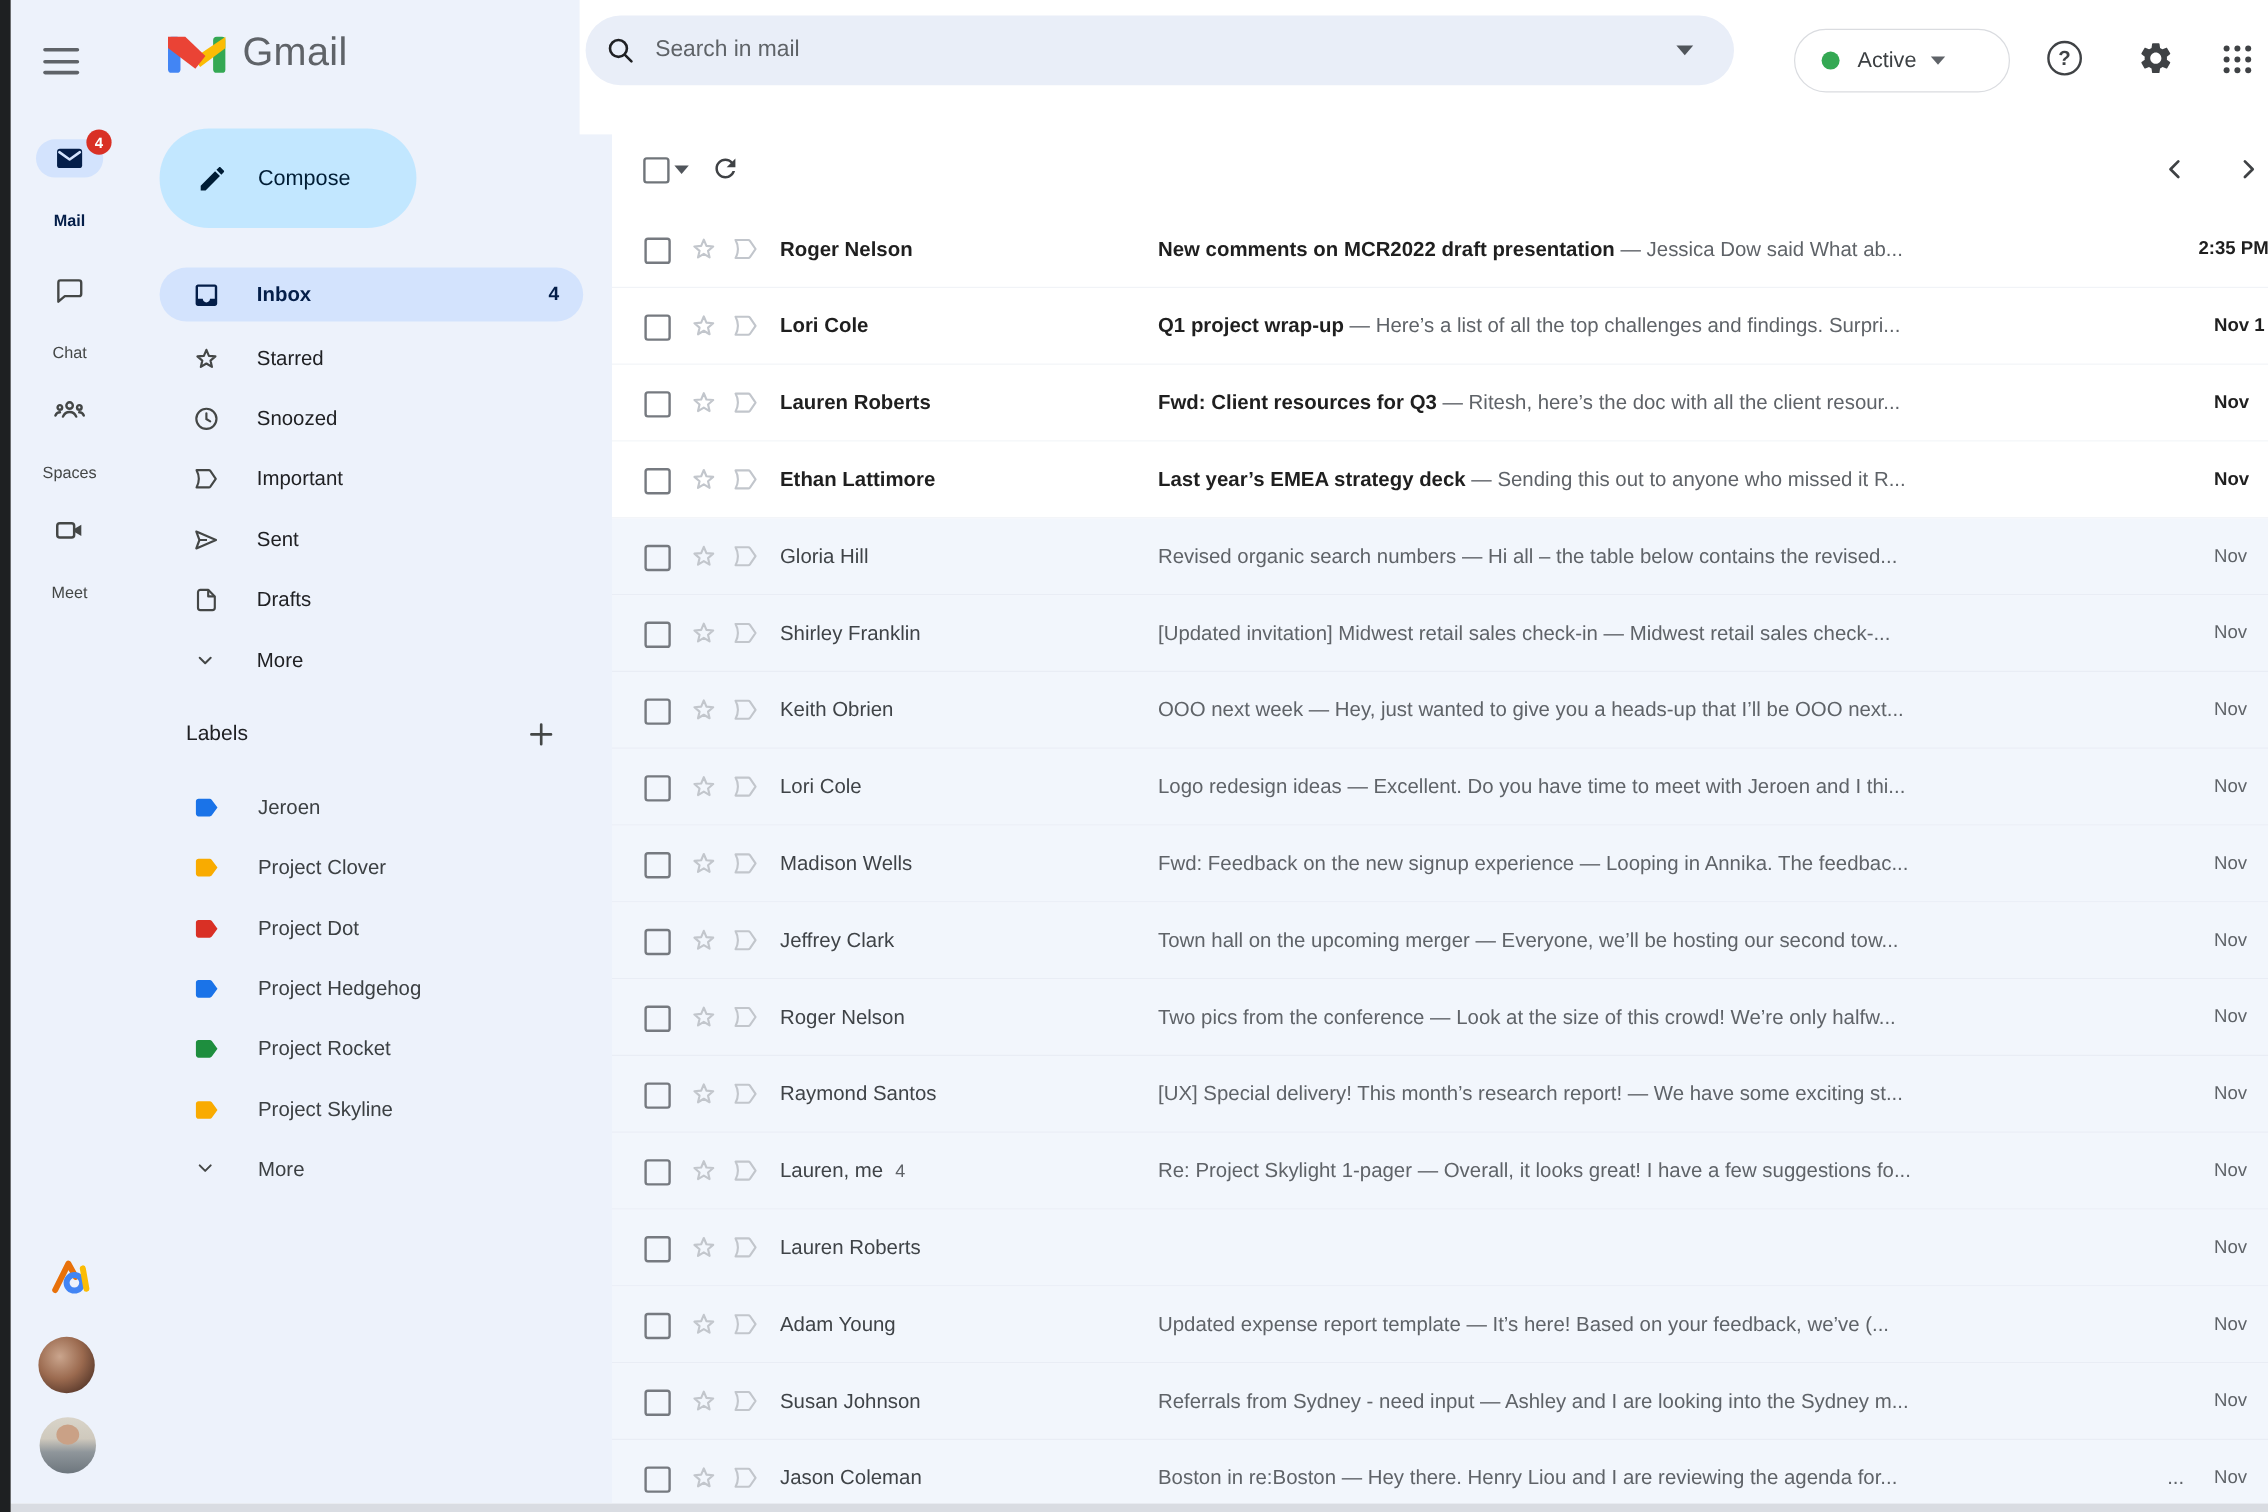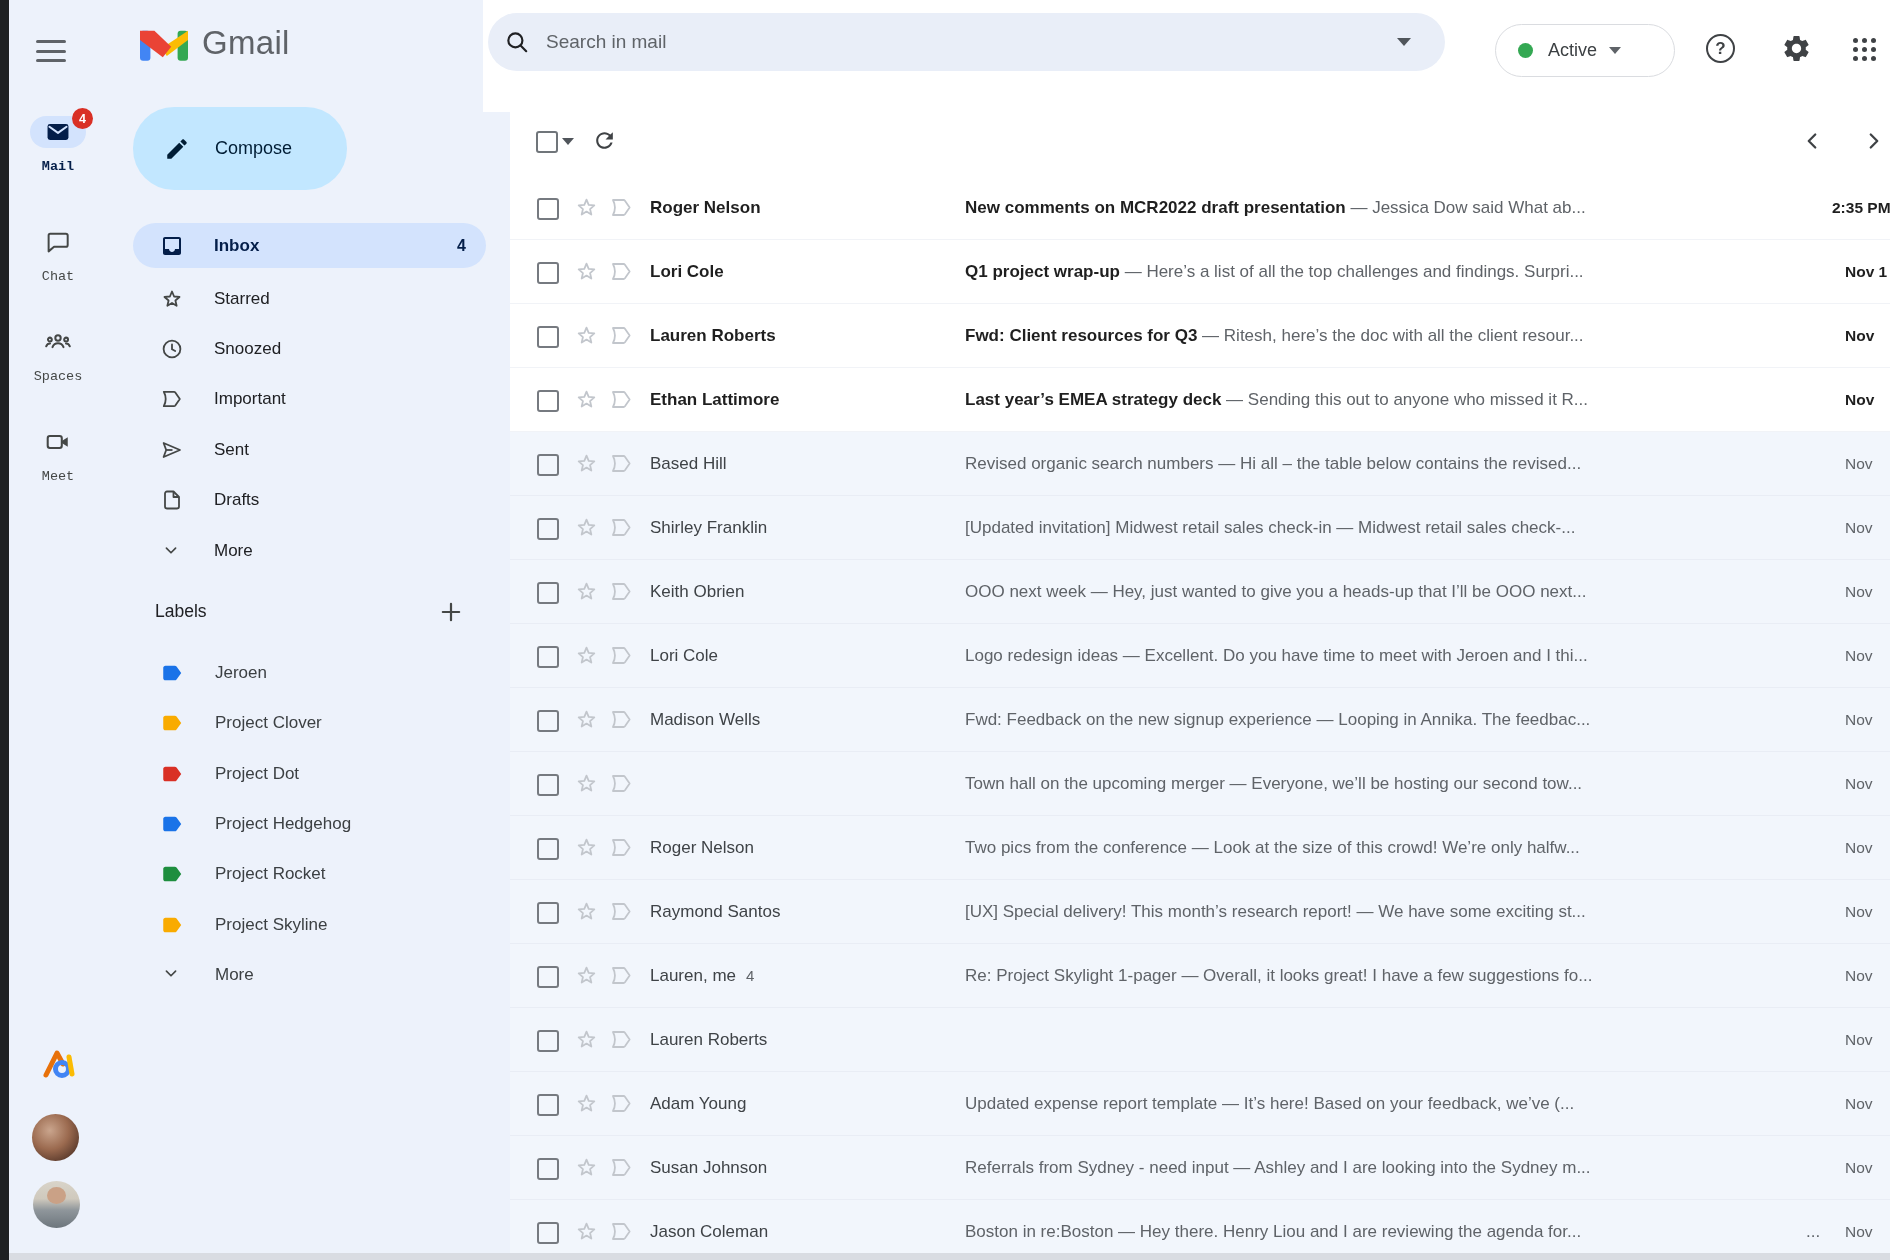--- a/index.html
+++ b/index.html
@@ -35,21 +35,21 @@
   .gear-btn{position:absolute;left:1781px;top:33px;width:31px;height:31px;cursor:pointer;}
   .grid-btn{position:absolute;left:1851px;top:36px;width:27px;height:27px;display:grid;grid-template-columns:repeat(3,1fr);grid-template-rows:repeat(3,1fr);gap:0;cursor:pointer;}
   .grid-btn i{width:5.5px;height:5.5px;border-radius:50%;background:#3f4245;margin:auto;}
 
   
   .rail-item{position:absolute;left:9px;width:98px;text-align:center;cursor:pointer;}
   .rail-pill{position:relative;display:inline-block;width:56px;height:32px;border-radius:16px;}
   .rail-pill.active{background:#d3e3fd;}
   .rail-pill svg{position:absolute;left:50%;top:50%;transform:translate(-50%,-50%);}
   .rail-badge{position:absolute;right:-7px;top:-8px;width:21px;height:21px;border-radius:50%;color:#fff;font-size:12.5px;font-weight:700;display:flex;align-items:center;justify-content:center;}
-  .rail-label{margin-top:7px;font-size:13.5px;color:#444746;font-family:Liberation Mono, monospace;}
+  .rail-label{margin-top:23px;font-size:13.5px;color:#444746;}
   .rail-label.active{color:#041e49;font-weight:700;}
   .app-logo{position:absolute;left:37px;top:1044px;width:42px;height:42px;}
   .avatar{position:absolute;border-radius:50%;cursor:pointer;}
   .avatar1{left:32px;top:1114px;width:47px;height:47px;background:radial-gradient(circle at 38% 35%,#caa58d 0%,#9b6a4f 45%,#5e3d2e 78%,#43281e 100%);}
   .avatar2{left:33px;top:1181px;width:47px;height:47px;background:linear-gradient(180deg,#d9d4c9 0%,#cfc9bd 38%,#8f969b 62%,#6d767d 100%);}
   .avatar2::after{content:"";position:absolute;left:14px;top:6px;width:19px;height:17px;border-radius:50%;background:#caa186;}
 
   
   .sidebar{position:absolute;left:107px;top:0;width:403px;height:1253px;}
   .compose{position:absolute;left:26px;top:107px;width:214px;height:83px;border-radius:41px;background:#c2e7ff;display:flex;align-items:center;cursor:pointer;}
@@ -409,21 +409,21 @@
         <span class="date" style="left:1335px;">Nov</span>
       </div>
       <div class="email-row read">
         <span class="cb"></span>
         <span class="st"><svg width="25" height="25" viewBox="0 0 24 24">
             <path fill="none" stroke="#c2c6cc" stroke-width="1.7" stroke-linejoin="round" d="M12 4.5l2.1 5 5.4.45-4.1 3.55 1.23 5.27L12 15.95l-4.63 2.82L8.6 13.5 4.5 9.95l5.4-.45z"></path>
           </svg></span>
         <span class="im"><svg width="25" height="25" viewBox="0 0 24 24">
             <path fill="none" stroke="#c2c6cc" stroke-width="1.7" stroke-linejoin="round" d="M3.8 4.8h10.2c.5 0 1 .24 1.3.65L19.8 12l-4.5 6.55c-.3.41-.8.65-1.3.65H3.8c1.2-2.2 1.9-4.6 1.9-7.2s-.7-5-1.9-7.2z"></path>
           </svg></span>
-        <span class="sender">Based Hill</span>
+        <span class="sender">Gloria Hill</span>
         <span class="subj"><span class="subject-text">Revised organic search numbers</span><span class="sep"> — </span><span class="snip">Hi all – the table below contains the revised...</span></span>
         <span class="date" style="left:1335px;">Nov</span>
       </div>
       <div class="email-row read">
         <span class="cb"></span>
         <span class="st"><svg width="25" height="25" viewBox="0 0 24 24">
             <path fill="none" stroke="#c2c6cc" stroke-width="1.7" stroke-linejoin="round" d="M12 4.5l2.1 5 5.4.45-4.1 3.55 1.23 5.27L12 15.95l-4.63 2.82L8.6 13.5 4.5 9.95l5.4-.45z"></path>
           </svg></span>
         <span class="im"><svg width="25" height="25" viewBox="0 0 24 24">
             <path fill="none" stroke="#c2c6cc" stroke-width="1.7" stroke-linejoin="round" d="M3.8 4.8h10.2c.5 0 1 .24 1.3.65L19.8 12l-4.5 6.55c-.3.41-.8.65-1.3.65H3.8c1.2-2.2 1.9-4.6 1.9-7.2s-.7-5-1.9-7.2z"></path>
@@ -469,20 +469,21 @@
         <span class="date" style="left:1335px;">Nov</span>
       </div>
       <div class="email-row read">
         <span class="cb"></span>
         <span class="st"><svg width="25" height="25" viewBox="0 0 24 24">
             <path fill="none" stroke="#c2c6cc" stroke-width="1.7" stroke-linejoin="round" d="M12 4.5l2.1 5 5.4.45-4.1 3.55 1.23 5.27L12 15.95l-4.63 2.82L8.6 13.5 4.5 9.95l5.4-.45z"></path>
           </svg></span>
         <span class="im"><svg width="25" height="25" viewBox="0 0 24 24">
             <path fill="none" stroke="#c2c6cc" stroke-width="1.7" stroke-linejoin="round" d="M3.8 4.8h10.2c.5 0 1 .24 1.3.65L19.8 12l-4.5 6.55c-.3.41-.8.65-1.3.65H3.8c1.2-2.2 1.9-4.6 1.9-7.2s-.7-5-1.9-7.2z"></path>
           </svg></span>
+        <span class="sender">Jeffrey Clark</span>
         <span class="subj"><span class="subject-text">Town hall on the upcoming merger</span><span class="sep"> — </span><span class="snip">Everyone, we’ll be hosting our second tow...</span></span>
         <span class="date" style="left:1335px;">Nov</span>
       </div>
       <div class="email-row read">
         <span class="cb"></span>
         <span class="st"><svg width="25" height="25" viewBox="0 0 24 24">
             <path fill="none" stroke="#c2c6cc" stroke-width="1.7" stroke-linejoin="round" d="M12 4.5l2.1 5 5.4.45-4.1 3.55 1.23 5.27L12 15.95l-4.63 2.82L8.6 13.5 4.5 9.95l5.4-.45z"></path>
           </svg></span>
         <span class="im"><svg width="25" height="25" viewBox="0 0 24 24">
             <path fill="none" stroke="#c2c6cc" stroke-width="1.7" stroke-linejoin="round" d="M3.8 4.8h10.2c.5 0 1 .24 1.3.65L19.8 12l-4.5 6.55c-.3.41-.8.65-1.3.65H3.8c1.2-2.2 1.9-4.6 1.9-7.2s-.7-5-1.9-7.2z"></path>

